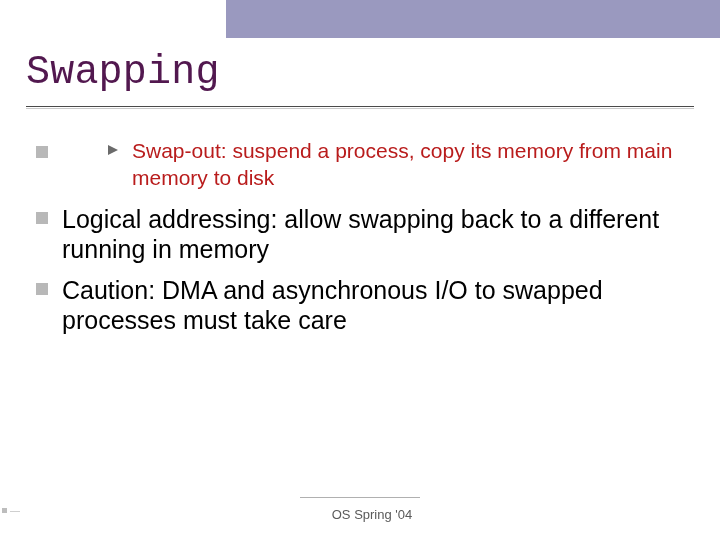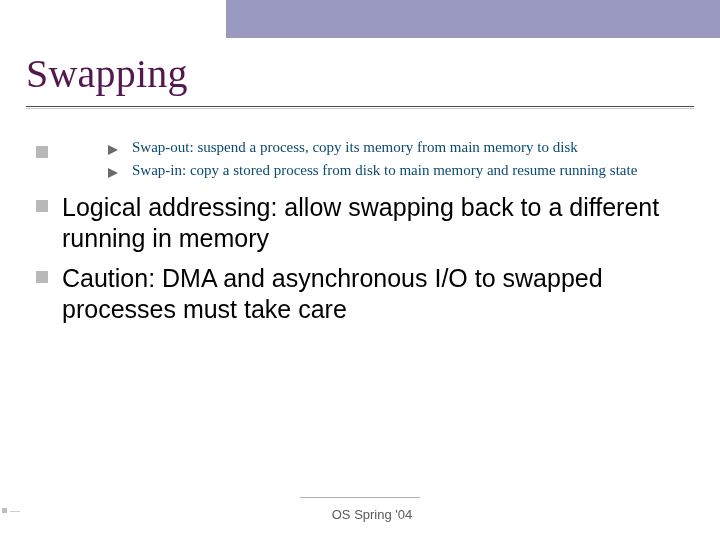--- a/index.html
+++ b/index.html
@@ -24,21 +24,21 @@
     left: 226px;
     right: 0;
     height: 38px;
     background: #9a99bf;
   }
   .title {
     position: absolute;
     top: 50px;
     left: 26px;
     font-size: 40px;
-    font-family: Liberation Serif, serif;
+    font-family: Liberation Mono, monospace;
     color: #52184f;
     letter-spacing: 0.2px;
   }
   .title-rule {
     position: absolute;
     top: 106px;
     left: 26px;
     right: 26px;
     height: 1px;
     background: #4a4a4a;
@@ -68,25 +68,24 @@
     width: 12px;
     height: 12px;
     background: #b8b8b8;
   }
   .lvl2-group {
     margin: 8px 0 12px 0;
   }
   .lvl2 {
     position: relative;
     padding-left: 70px;
-    font-size: 15px;
+    font-size: 21px;
     line-height: 1.28;
     margin-bottom: 4px;
-    color: #0c4a6e;
-    font-family: Liberation Serif, serif;
+    color: #b91c1c;
   }
   .lvl2 .bullet-tri {
     position: absolute;
     left: 46px;
     top: 7px;
     width: 0;
     height: 0;
     border-top: 5px solid transparent;
     border-bottom: 5px solid transparent;
     border-left: 10px solid #6b6b6b;
@@ -148,24 +147,20 @@
 
   <div class="content">
 
     <div class="lvl1">
       <span class="bullet-sq"></span>
       <div class="lvl2-group">
         <div class="lvl2">
           <span class="bullet-tri"></span>
           <span>Swap-out: suspend a process, copy its  memory from main memory to disk</span>
         </div>
-        <div class="lvl2">
-          <span class="bullet-tri"></span>
-          <span>Swap-in: copy a stored process from disk to main memory and resume running state</span>
-        </div>
       </div>
     </div>
 
     <div class="lvl1">
       <span class="bullet-sq"></span>
       <span>Logical addressing: allow swapping back to a different running in memory</span>
     </div>
 
     <div class="lvl1">
       <span class="bullet-sq"></span>

